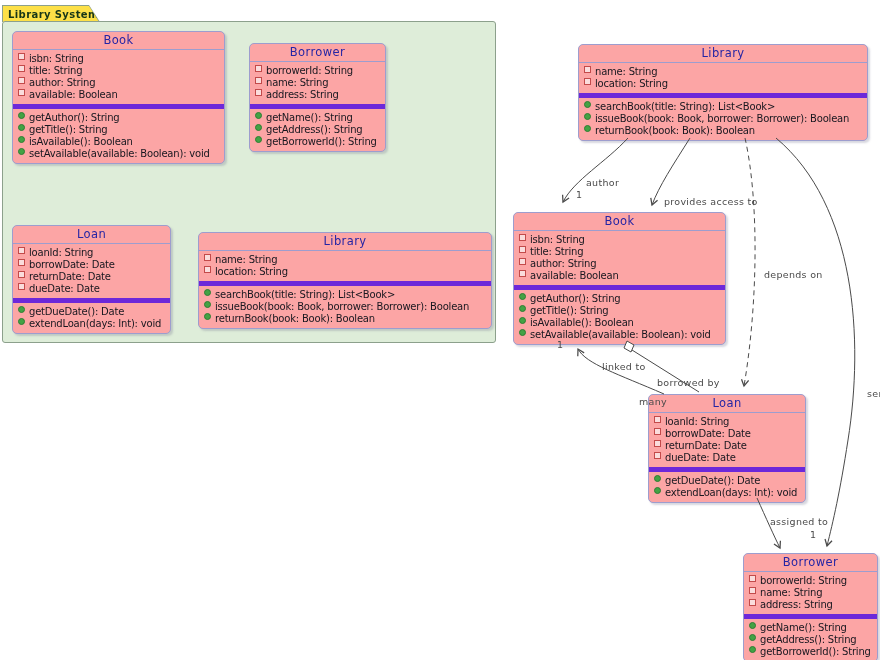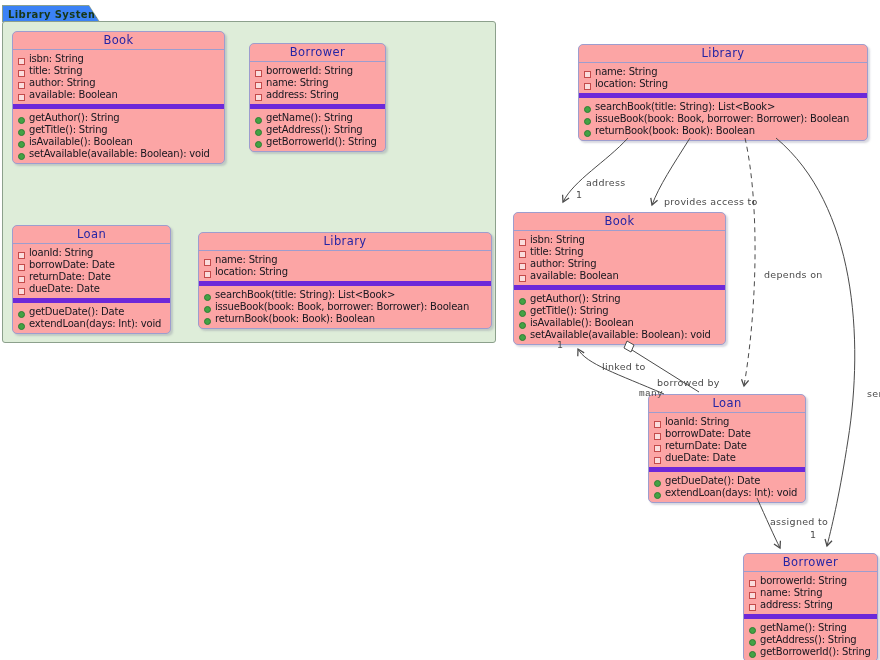--- a/index.html
+++ b/index.html
@@ -1,32 +1,32 @@
 <!DOCTYPE html>
 <html><head>
 <meta charset="utf-8">
 <style>
   html,body{margin:0;padding:0;background:#fff;}
   #canvas{position:relative;width:880px;height:660px;background:#ffffff;overflow:hidden;
           font-family:"DejaVu Sans","Liberation Sans",sans-serif;}
   
   .pkg-body{position:absolute;background:#DEEDD9;border:1px solid #8CA08C;border-radius:3px;}
   .pkg-tab{position:absolute;background:#8CA08C;clip-path:polygon(0 0,calc(100% - 11px) 0,100% 100%,0 100%);}
-  .pkg-tab-fill{position:absolute;left:1px;top:1px;right:1px;bottom:0;background:#3b82f6;
+  .pkg-tab-fill{position:absolute;left:1px;top:1px;right:1px;bottom:0;background:#fde047;
           clip-path:polygon(0 0,calc(100% - 10px) 0,100% 100%,0 100%);
           display:flex;align-items:center;padding-left:5px;box-sizing:border-box;}
   .pkg-title{font-size:10px;font-weight:bold;letter-spacing:.4px;color:#173617;white-space:nowrap;}
   
   .uml-class{position:absolute;background:#fca5a5;border:1px solid #9D9DCE;border-radius:5px;
           box-shadow:2px 2px 2px rgba(110,110,140,.28);box-sizing:border-box;}
   .uml-title{height:17px;line-height:17px;text-align:center;font-size:11.5px;letter-spacing:.4px;
           color:#2525A5;border-bottom:1px solid #9D9DCE;white-space:nowrap;}
   .uml-section{padding:3px 4px 3px 5px;}
   .uml-section.methods{border-top:5px solid #6d28d9;}
-  .member{display:flex;align-items:flex-end;height:12px;line-height:12px;white-space:nowrap;}
+  .member{display:flex;align-items:flex-start;height:12px;line-height:12px;white-space:nowrap;}
   .micon{flex:0 0 auto;display:inline-block;margin-right:4px;}
   .micon.field{width:5px;height:5px;border:1px solid #C34A4A;background:#FADCDC;}
   .micon.method{width:7px;height:7px;border-radius:50%;background:#44A244;border:1px solid #2E7D32;box-sizing:border-box;}
   .mtext{font-size:10px;letter-spacing:-.2px;color:#17171f;}
   
   #edges{position:absolute;left:0;top:0;}
   .edge-label{position:absolute;font-size:9.5px;letter-spacing:.3px;color:#4A4A4A;white-space:nowrap;}
   .mult{position:absolute;font-size:9.5px;color:#4A4A4A;}
 </style>
 </head>
@@ -314,25 +314,25 @@
     <path d="M 628,138 C 606,162 574,180 563,202" fill="none" stroke="#4A4A4A" stroke-width="1" marker-end="url(#arr)"></path>
     <path d="M 690,138 C 673,165 659,186 652,205" fill="none" stroke="#4A4A4A" stroke-width="1" marker-end="url(#arr)"></path>
     <path d="M 745,138 C 760,205 757,310 744,386" fill="none" stroke="#4A4A4A" stroke-width="1" stroke-dasharray="5,4" marker-end="url(#arr)"></path>
     <path d="M 776,138 C 856,205 864,340 848,440 C 840,492 833,522 827,546" fill="none" stroke="#4A4A4A" stroke-width="1" marker-end="url(#arr)"></path>
     <path d="M 664,394 C 618,374 586,364 578,349" fill="none" stroke="#4A4A4A" stroke-width="1" marker-end="url(#arr)"></path>
     <path d="M 632,350 L 699,392" fill="none" stroke="#4A4A4A" stroke-width="1"></path>
     <path d="M 627,341 L 634,345 L 631,352 L 624,348 Z" fill="#ffffff" stroke="#4A4A4A" stroke-width="1"></path>
     <path d="M 757,498 C 766,518 774,536 780,548" fill="none" stroke="#4A4A4A" stroke-width="1" marker-end="url(#arr)"></path>
   </svg>
 
-  <div class="edge-label" style="left:586px;top:177px;">address</div>
+  <div class="edge-label" style="left:586px;top:177px;">author</div>
   <div class="mult" style="left:576px;top:189px;">1</div>
   <div class="edge-label" style="left:664px;top:177px;margin-top:19px;">provides access to</div>
   <div class="edge-label" style="left:764px;top:269px;">depends on</div>
   <div class="edge-label" style="left:843px;top:388px;margin-left:24px;">serves</div>
   <div class="mult" style="left:810px;top:529px;">1</div>
   <div class="edge-label" style="left:602px;top:361px;">linked to</div>
   <div class="mult" style="left:557px;top:339px;">1</div>
   <div class="edge-label" style="left:657px;top:361px;margin-top:16px;">borrowed by</div>
-  <div class="edge-label" style="left:639px;top:388px;font-family:Liberation Mono, monospace;">many</div>
+  <div class="edge-label" style="left:639px;top:396px;">many</div>
   <div class="edge-label" style="left:770px;top:516px;">assigned to</div>
 
 </div>
 
 </body></html>

